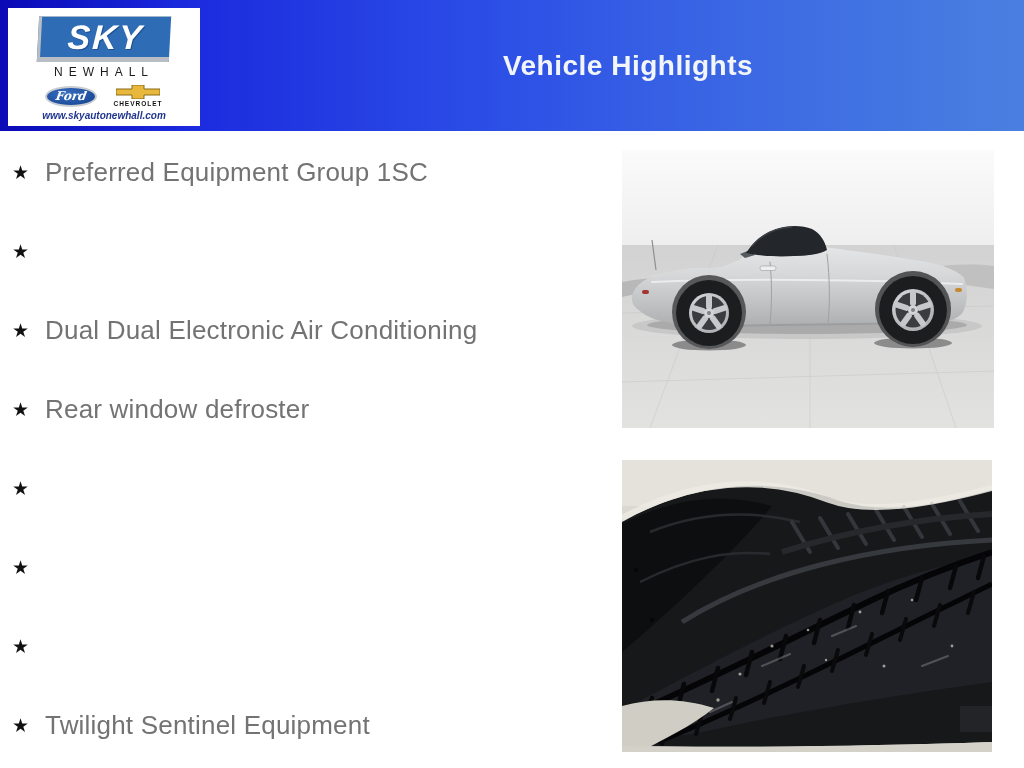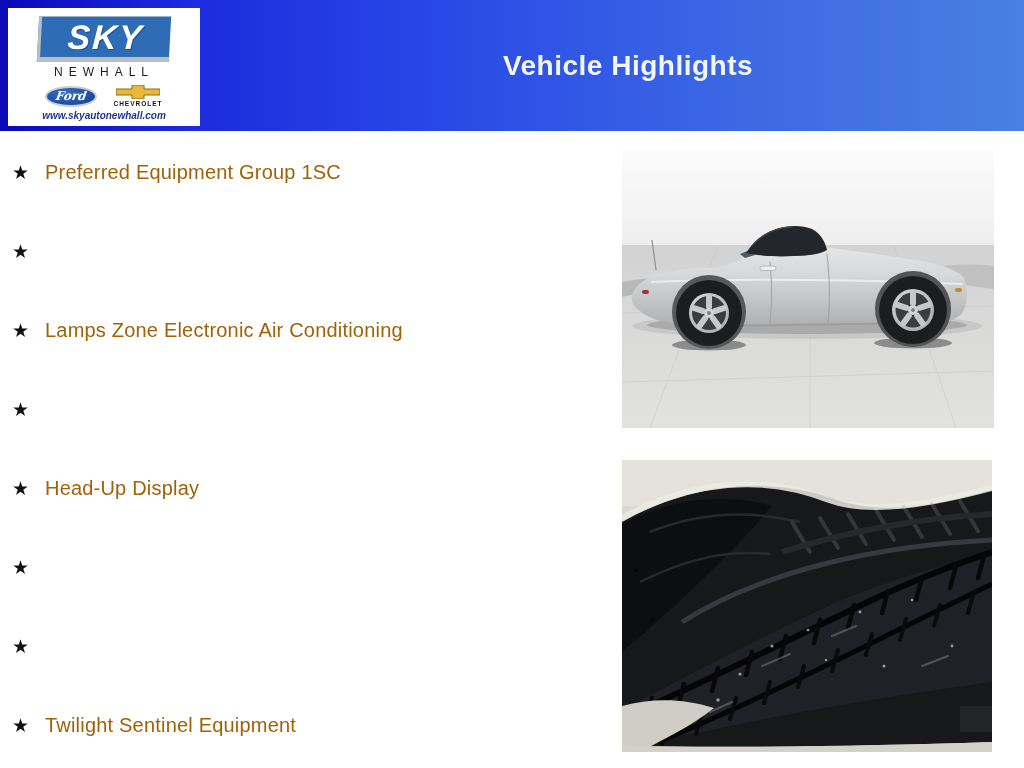--- a/index.html
+++ b/index.html
@@ -43,21 +43,21 @@
   .ford-oval span { color:#fff; font-family:"DejaVu Serif", serif; font-style:italic; font-weight:bold; font-size:12px; transform:skewX(-10deg); }
   .chevy { display:flex; flex-direction:column; align-items:center; }
   .chevy svg { display:block; }
   .chevy span { font-size:6.5px; font-weight:bold; letter-spacing:1px; color:#111; margin-top:1px; }
   .website { margin-top:0; font-size:10px; font-weight:bold; font-style:italic; color:#20368f; }
 
   
   .highlights { position:absolute; top:156px; left:12px; list-style:none; }
   .highlights li { display:flex; align-items:center; height:33px; margin-bottom:46px; }
   .star { font-size:19px; color:#111; width:22px; flex:0 0 22px; text-align:left; margin-right:11px; line-height:1; }
-  .item-text { font-size:20px; color:#a16207; letter-spacing:.2px; white-space:nowrap; }
+  .item-text { font-size:26px; color:#737373; letter-spacing:.2px; white-space:nowrap; }
 
   
   .photo { position:absolute; display:block; }
   .photo-exterior { top:150px; left:622px; width:372px; height:278px; }
   .photo-tire { top:460px; left:622px; width:370px; height:292px; }
   .photo svg { display:block; width:100%; height:100%; }
 </style>
 </head>
 <body>
 
@@ -89,28 +89,28 @@
   <ul class="highlights">
     <li>
       <span class="star">★</span>
       <span class="item-text">Preferred Equipment Group 1SC</span>
     </li>
     <li>
       <span class="star">★</span>
     </li>
     <li>
       <span class="star">★</span>
-      <span class="item-text">Lamps Zone Electronic Air Conditioning</span>
-    </li>
-    <li>
-      <span class="star">★</span>
-    </li>
-    <li>
-      <span class="star">★</span>
-      <span class="item-text">Head-Up Display</span>
+      <span class="item-text">Dual Dual Electronic Air Conditioning</span>
+    </li>
+    <li>
+      <span class="star">★</span>
+      <span class="item-text">Rear window defroster</span>
+    </li>
+    <li>
+      <span class="star">★</span>
     </li>
     <li>
       <span class="star">★</span>
     </li>
     <li>
       <span class="star">★</span>
     </li>
     <li>
       <span class="star">★</span>
       <span class="item-text">Twilight Sentinel Equipment</span>

